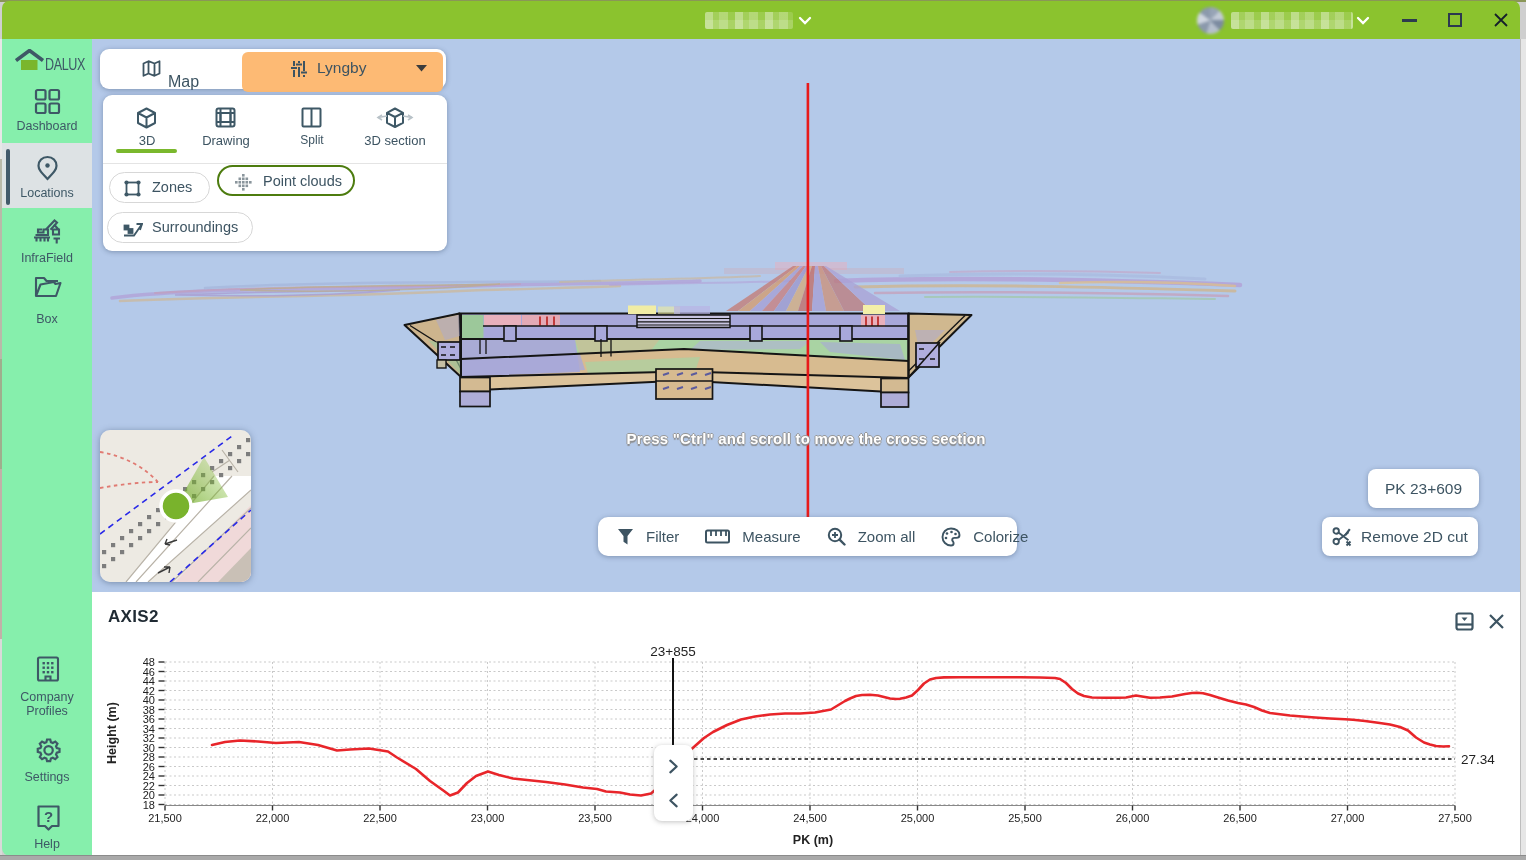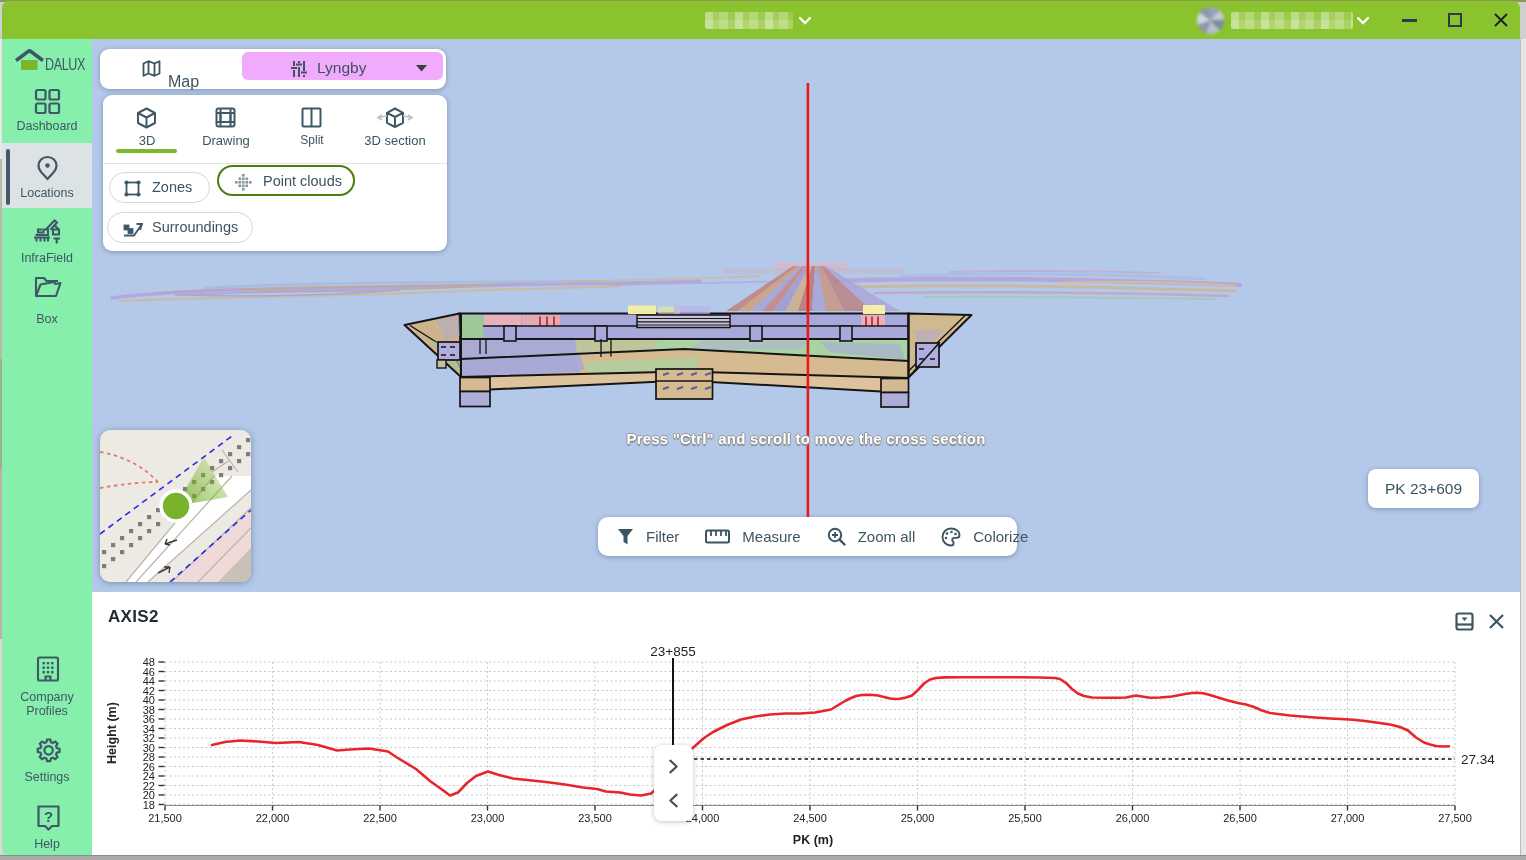--- a/index.html
+++ b/index.html
@@ -325,21 +325,21 @@
 
       <circle cx="76" cy="76" r="15" fill="#79b32c" stroke="#ffffff" stroke-width="3.5"></circle>
     </svg>
   </div>
 
   <div class="card" style="left:8px;top:10px;width:346px;height:40px;">
     <svg style="position:absolute;left:42px;top:11px;width:19px;height:17px;" viewBox="0 0 19 17">
       <path d="M1.5 3.5 L6.5 1.2 L12.5 3.5 L17.5 1.2 V13.5 L12.5 15.8 L6.5 13.5 L1.5 15.8 Z M6.5 1.2 V13.5 M12.5 3.5 V15.8" fill="none" stroke="#3d5462" stroke-width="1.8" stroke-linejoin="round"></path>
     </svg>
     <span class="slate" style="position:absolute;left:68px;top:24px;font-size:16px;">Map</span>
-    <div style="position:absolute;left:142px;top:3px;width:201px;height:28px;background:#f0abfc;border-radius:6px;">
+    <div style="position:absolute;left:142px;top:3px;width:201px;height:40px;background:#fdba74;border-radius:6px;">
       <svg style="position:absolute;left:47px;top:7px;width:20px;height:20px;" viewBox="0 0 20 20">
         <g stroke="#3d5462" stroke-width="2">
           <path d="M5 2 V7 M5 11 V18 M5 2 m-3 7 h6"></path>
           <path d="M10 2 V4 M10 8 V18 M7 5.5 h6"></path>
           <path d="M15 2 V12 M15 16 V18 M12 13.5 h6"></path>
         </g>
       </svg>
       <span class="slate" style="position:absolute;left:75px;top:7px;font-size:15.5px;">Lyngby</span>
       <svg style="position:absolute;left:174px;top:13px;width:11px;height:7px;" viewBox="0 0 11 7">
           <polygon points="0,0 11,0 5.5,6.5" fill="#3c3c3c"></polygon>
@@ -444,20 +444,32 @@
         <path d="M10 1.5 C5 1.5 1.5 5.3 1.5 10 C1.5 14.7 5.2 18.5 10 18.5 C11.7 18.5 12.6 17.4 12.6 16.2 C12.6 15.4 12.3 14.9 11.9 14.4 C11.5 13.9 11.2 13.5 11.2 12.9 C11.2 11.7 12.2 10.9 13.4 10.9 L15.3 10.9 C17.2 10.9 18.5 9.6 18.5 8 C18.5 4.2 14.7 1.5 10 1.5 Z" fill="none" stroke="#3d5462" stroke-width="1.9"></path>
         <circle cx="6" cy="6.5" r="1.3" fill="#3d5462"></circle>
           <circle cx="10.5" cy="5" r="1.3" fill="#3d5462"></circle>
           <circle cx="14.5" cy="7" r="1.3" fill="#3d5462"></circle>
           <circle cx="5" cy="11" r="1.3" fill="#3d5462"></circle>
       </svg>
       <span>Colorize</span>
     </div>
   </div>
   <div id="pkbtn">PK 23+609</div>
+  <div id="rm2d">
+    <svg width="21" height="21" viewBox="0 0 21 21">
+      <g fill="none" stroke="#3d5462" stroke-width="1.9">
+        <circle cx="4.2" cy="5" r="2.7"></circle>
+        <circle cx="4.2" cy="15.5" r="2.7"></circle>
+        <path d="M6.5 6.5 L16.5 14.2 M6.5 14 L16.5 6.2"></path>
+        <path d="M13.3 9.2 L17.8 3.2" stroke-width="2.2"></path>
+      </g>
+      <path d="M14.5 15.5 l4,4 m0,-4 l-4,4" stroke="#3d5462" stroke-width="1.9"></path>
+    </svg>
+    <span>Remove 2D cut</span>
+  </div>
 </div>
 
 <div id="panel">
   <div id="axtitle">AXIS2</div>
   <svg style="position:absolute;left:1363px;top:20px;width:19px;height:19px;" viewBox="0 0 19 19">
     <rect x="1.5" y="1.5" width="16" height="16" rx="2" fill="none" stroke="#3d5462" stroke-width="2.2"></rect>
     <line x1="1.5" y1="12.5" x2="17.5" y2="12.5" stroke="#3d5462" stroke-width="2.2"></line>
     <polygon points="6.5,5.5 12.5,5.5 9.5,9" fill="#3d5462"></polygon>
   </svg>
   <svg style="position:absolute;left:1396px;top:21px;width:17px;height:17px;" viewBox="0 0 17 17">

